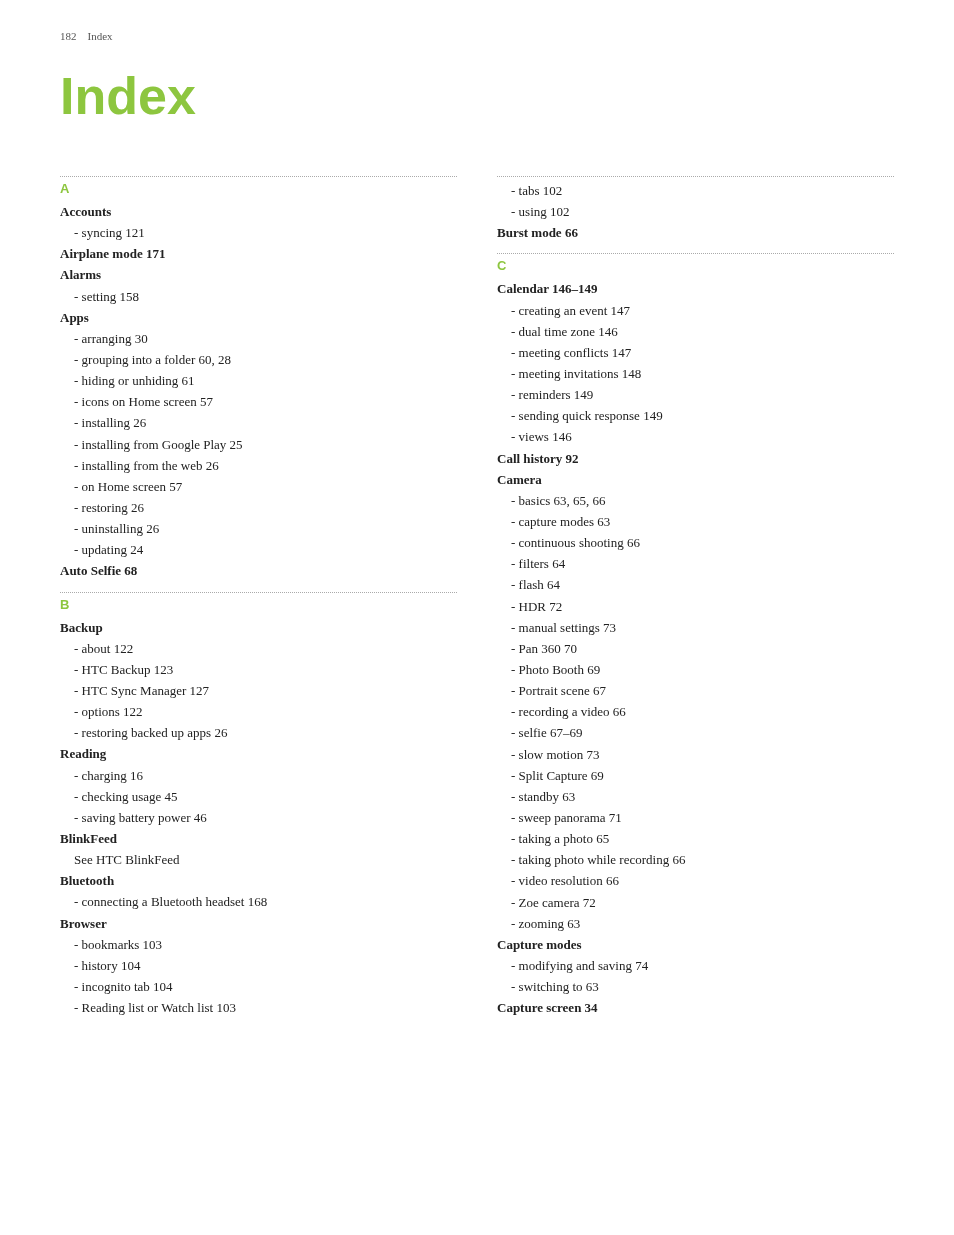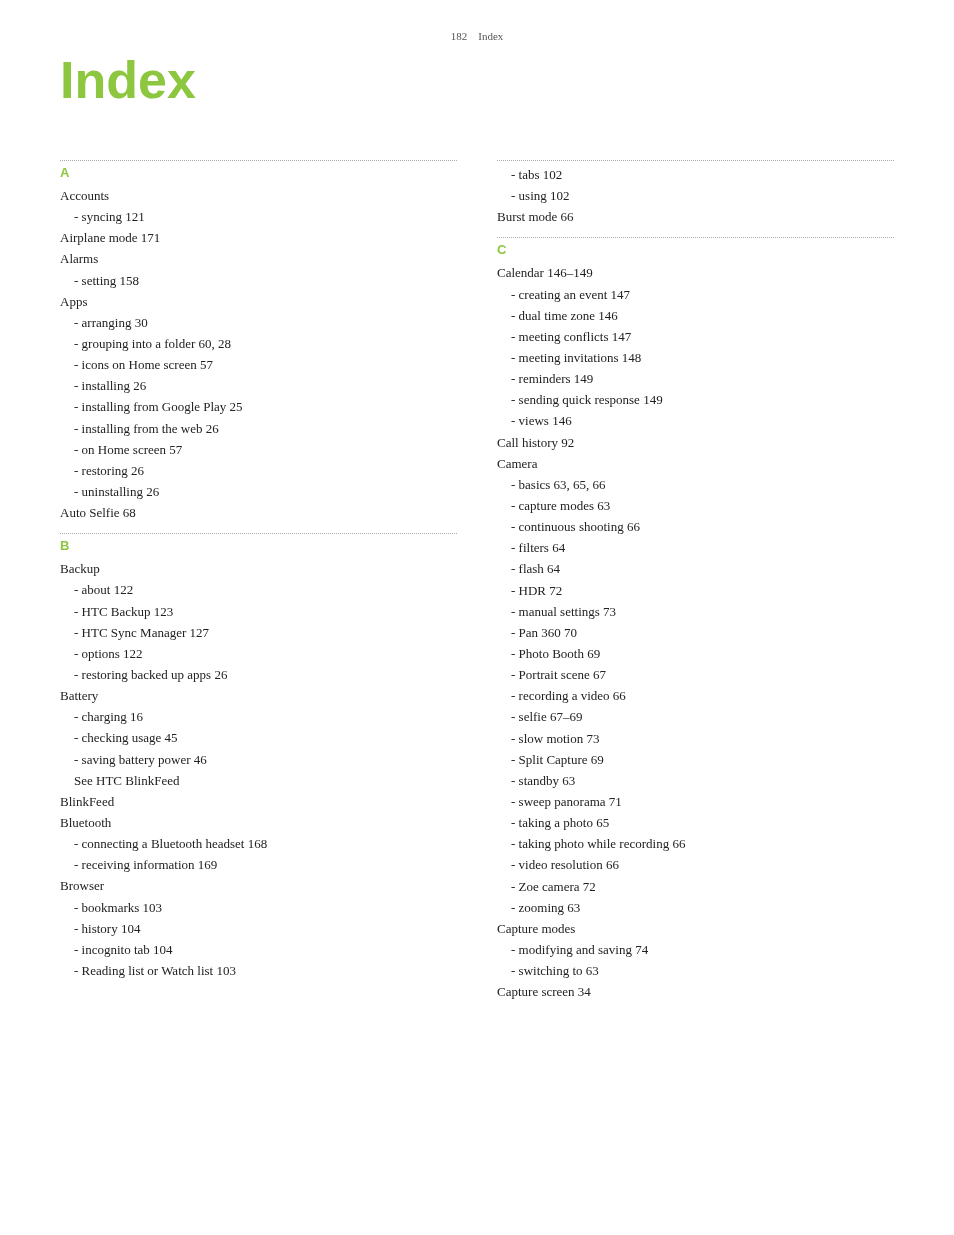--- a/index.html
+++ b/index.html
@@ -8,22 +8,21 @@
       font-family: Georgia, 'Times New Roman', serif;
       font-size: 13px;
       color: #222;
       width: 954px;
       min-height: 1235px;
       padding: 30px 60px 40px 60px;
     }
     .page-number-line {
       font-size: 11px;
       color: #555;
-      margin-bottom: 8px;
-      text-align: center;
+      margin-bottom: 24px;
     }
     .page-title {
       font-size: 52px;
       font-weight: bold;
       color: #8dc63f;
       margin-bottom: 40px;
       font-family: Arial, sans-serif;
     }
     .two-col {
       display: flex;
@@ -42,21 +41,21 @@
       font-weight: bold;
       color: #8dc63f;
       margin-bottom: 6px;
       font-family: Arial, sans-serif;
     }
     .index-entry {
       margin: 1px 0;
       line-height: 1.55;
     }
     .index-entry.top-level {
-      font-weight: normal;
+      font-weight: bold;
     }
     .index-entry.sub {
       padding-left: 14px;
       font-weight: normal;
     }
     .see-also {
       padding-left: 14px;
       font-weight: normal;
       font-style: normal;
     }
@@ -76,45 +75,46 @@
       <hr class="section-divider">
       <div class="section-letter">A</div>
       <div class="index-entry top-level">Accounts</div>
       <div class="index-entry sub">- syncing  121</div>
       <div class="index-entry top-level">Airplane mode  171</div>
       <div class="index-entry top-level">Alarms</div>
       <div class="index-entry sub">- setting  158</div>
       <div class="index-entry top-level">Apps</div>
       <div class="index-entry sub">- arranging  30</div>
       <div class="index-entry sub">- grouping into a folder  60, 28</div>
+      <div class="index-entry sub">- hiding or unhiding  61</div>
       <div class="index-entry sub">- icons on Home screen  57</div>
       <div class="index-entry sub">- installing  26</div>
       <div class="index-entry sub">- installing from Google Play  25</div>
       <div class="index-entry sub">- installing from the web  26</div>
       <div class="index-entry sub">- on Home screen  57</div>
       <div class="index-entry sub">- restoring  26</div>
       <div class="index-entry sub">- uninstalling  26</div>
+      <div class="index-entry sub">- updating  24</div>
       <div class="index-entry top-level">Auto Selfie  68</div>
       <hr class="section-divider">
       <div class="section-letter">B</div>
       <div class="index-entry top-level">Backup</div>
       <div class="index-entry sub">- about  122</div>
       <div class="index-entry sub">- HTC Backup  123</div>
       <div class="index-entry sub">- HTC Sync Manager  127</div>
       <div class="index-entry sub">- options  122</div>
       <div class="index-entry sub">- restoring backed up apps  26</div>
-      <div class="index-entry top-level">Battery</div>
+      <div class="index-entry top-level">Reading</div>
       <div class="index-entry sub">- charging  16</div>
       <div class="index-entry sub">- checking usage  45</div>
       <div class="index-entry sub">- saving battery power  46</div>
+      <div class="index-entry top-level">BlinkFeed</div>
       <div class="index-entry see-also">  See HTC BlinkFeed</div>
-      <div class="index-entry top-level">BlinkFeed</div>
       <div class="index-entry top-level">Bluetooth</div>
       <div class="index-entry sub">- connecting a Bluetooth headset  168</div>
-      <div class="index-entry sub">- receiving information  169</div>
       <div class="index-entry top-level">Browser</div>
       <div class="index-entry sub">- bookmarks  103</div>
       <div class="index-entry sub">- history  104</div>
       <div class="index-entry sub">- incognito tab  104</div>
       <div class="index-entry sub">- Reading list or Watch list  103</div>
     </div>
 
   <div class="col" id="right-col">
       <hr class="section-divider">
       <div class="index-entry sub">- tabs  102</div>

